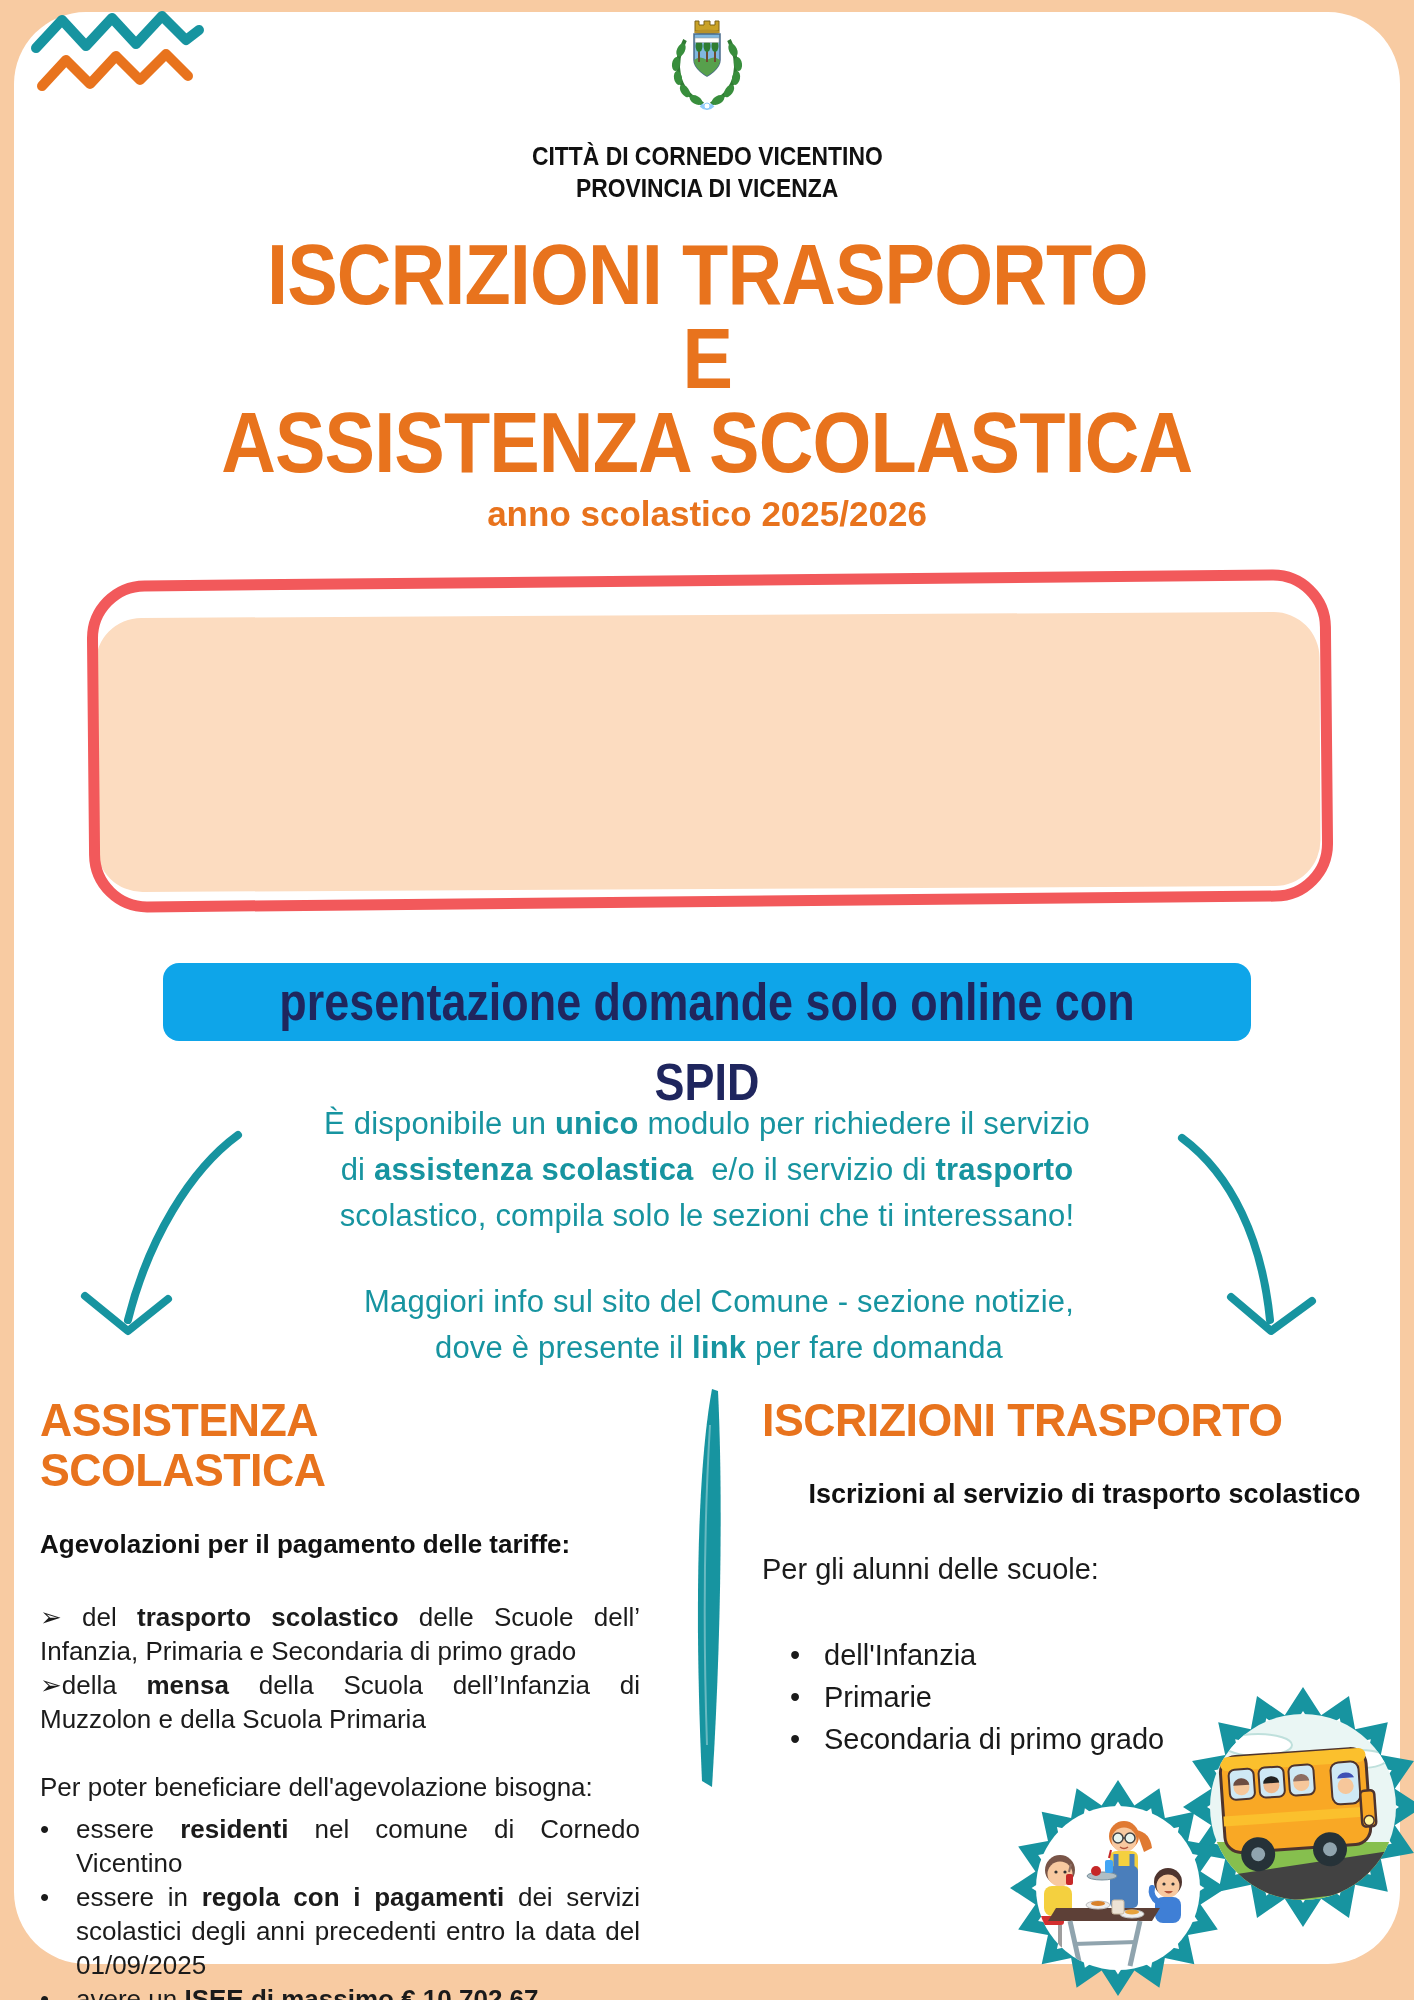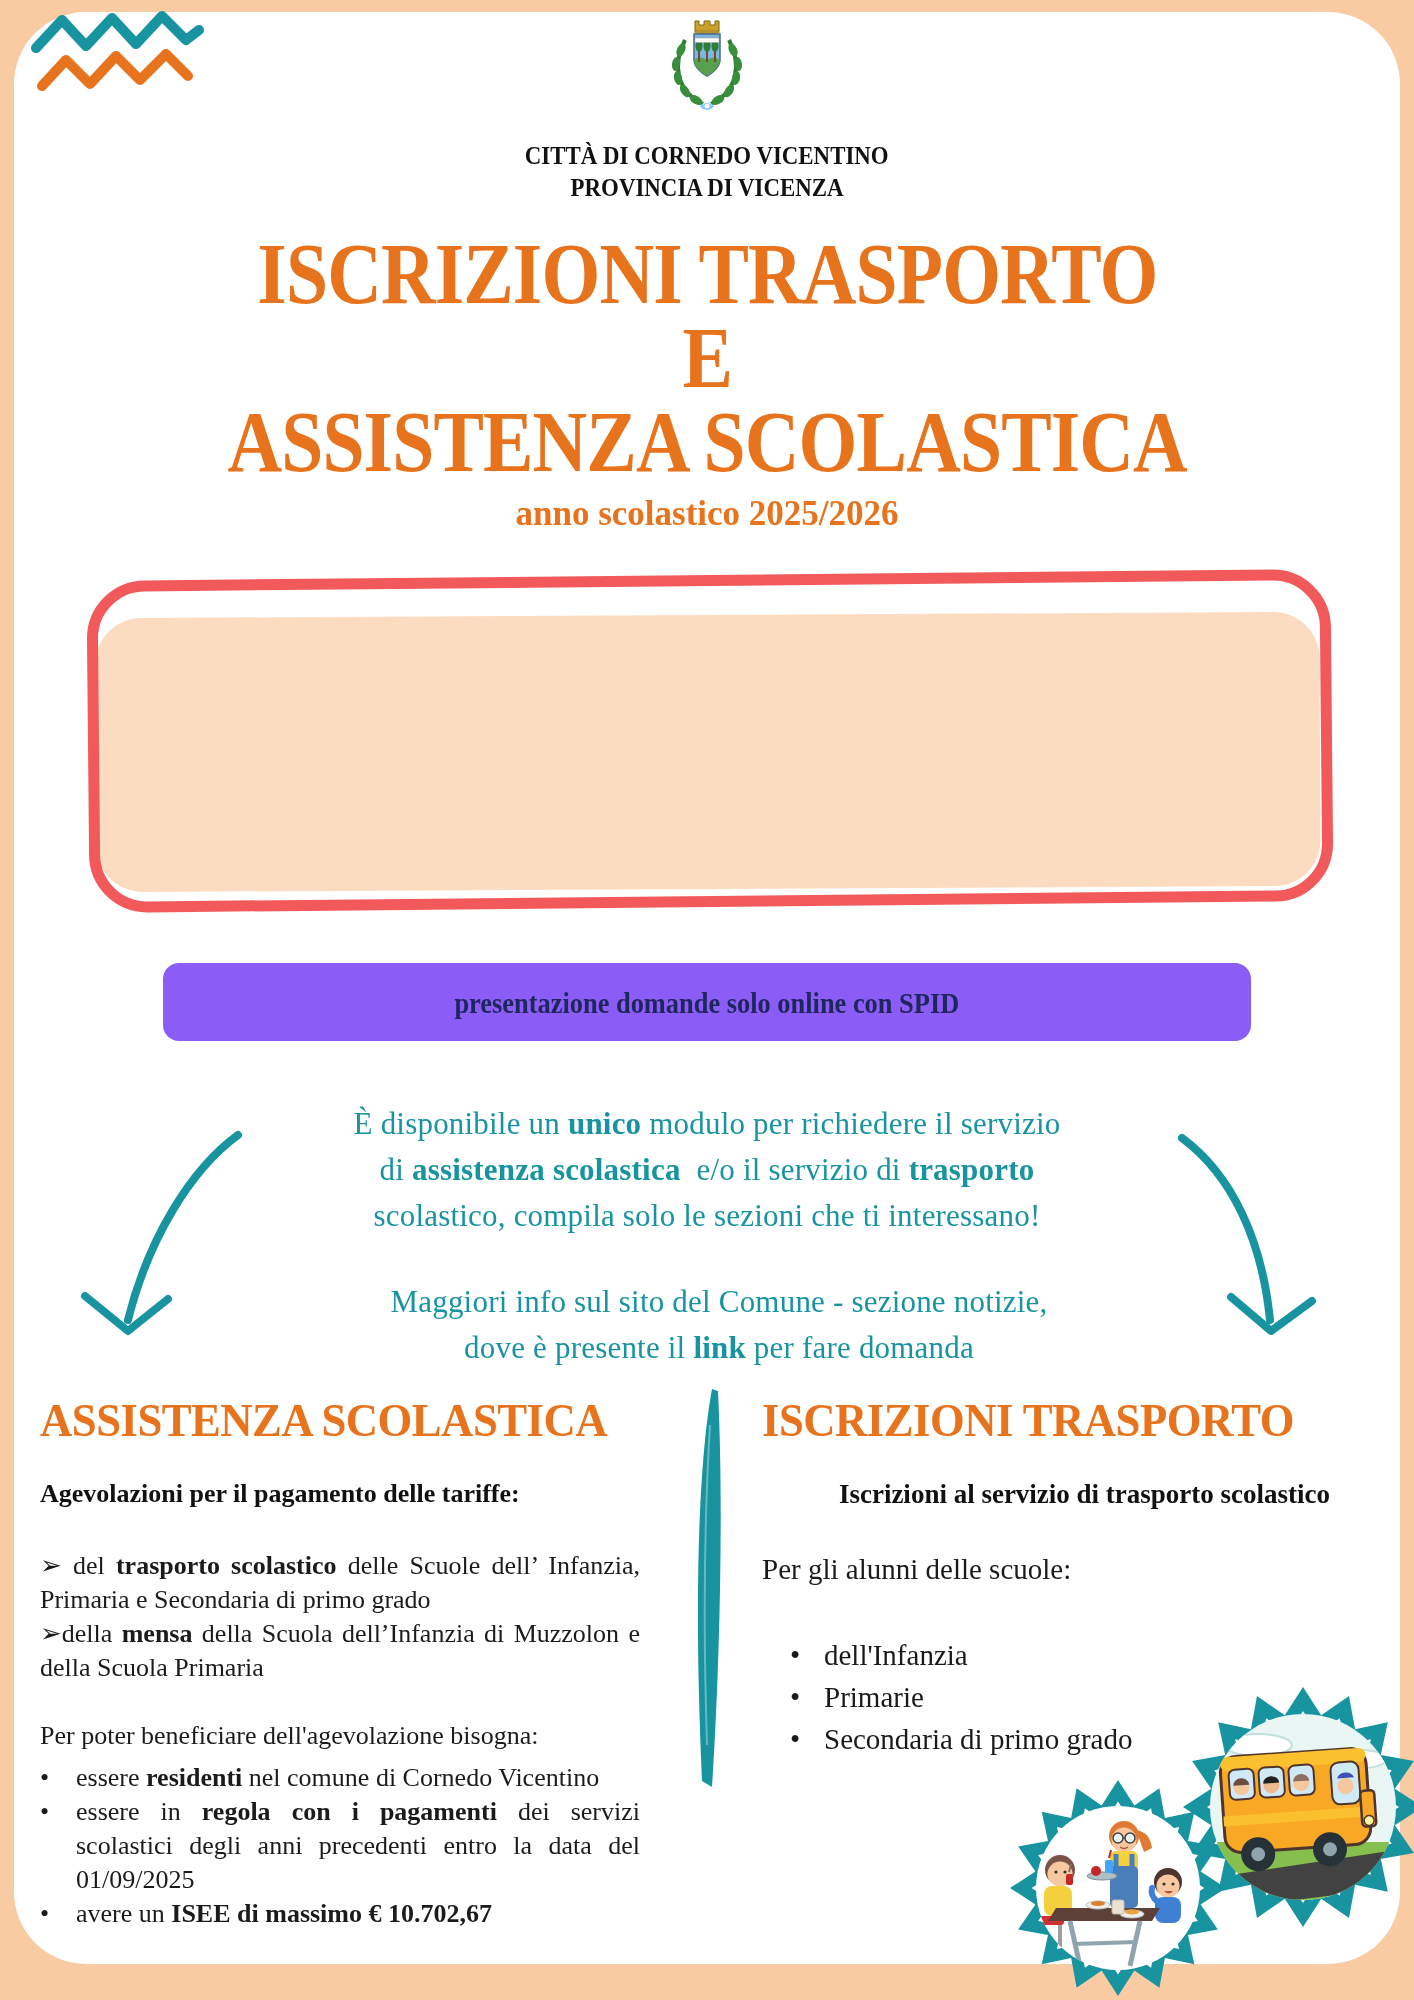--- a/index.html
+++ b/index.html
@@ -1,17 +1,17 @@
 <!DOCTYPE html>
 <html lang="it"><head>
 <meta charset="utf-8">
 <style>
   html,body{margin:0;padding:0;background:#F8CBA2;}
   .page{position:relative;width:1414px;height:2000px;background:#F8CBA2;overflow:hidden;
-        font-family:Liberation Serif, serif;color:#1A1A1A;}
+        font-family:Liberation Sans, sans-serif;color:#1A1A1A;}
   .sheet{position:absolute;left:14px;top:12px;right:14px;bottom:36px;background:#ffffff;border-radius:72px;}
 
   .abs{position:absolute;}
   .center{left:0;right:0;text-align:center;}
   .cond{display:inline-block;transform:scaleX(.88);transform-origin:center;}
   .cond-l{display:inline-block;transform:scaleX(.95);transform-origin:left center;}
 
   
   .city-block{top:140px;font-weight:700;font-size:26px;line-height:32px;color:#111;}
   
@@ -21,22 +21,22 @@
   
   .dates-wrap{left:88px;top:575px;width:1244px;height:332px;}
   .dates-fill{position:absolute;left:8px;top:40px;width:1224px;height:274px;background:#FCDCC0;
               border-radius:46px;transform:rotate(-.3deg);}
   .dates-border{position:absolute;inset:0;border:11px solid #F2595B;border-radius:58px;transform:rotate(-.55deg);}
   .dates-text{position:absolute;left:0;right:0;top:64px;text-align:center;color:#1F265E;
               font-weight:800;font-size:49px;line-height:58px;}
   .dates-gap{height:38px;}
 
   
-  .banner{left:163px;top:963px;width:1088px;height:78px;background:#8b5cf6;border-radius:16px;
-          text-align:center;color:#1F265E;font-weight:800;font-size:30px;line-height:80px;}
+  .banner{left:163px;top:963px;width:1088px;height:78px;background:#0ea5e9;border-radius:16px;
+          text-align:center;color:#1F265E;font-weight:800;font-size:51px;line-height:80px;}
 
   
   .teal-p{color:#1794A0;font-size:31px;line-height:46px;font-weight:500;letter-spacing:.2px;}
   .teal-p b{font-weight:800;}
   .p1{top:1070px;}
   .p2{top:1248px;padding-left:24px;}
 
   
   .col{position:absolute;top:1395px;}
   .col-left{left:40px;width:600px;}

